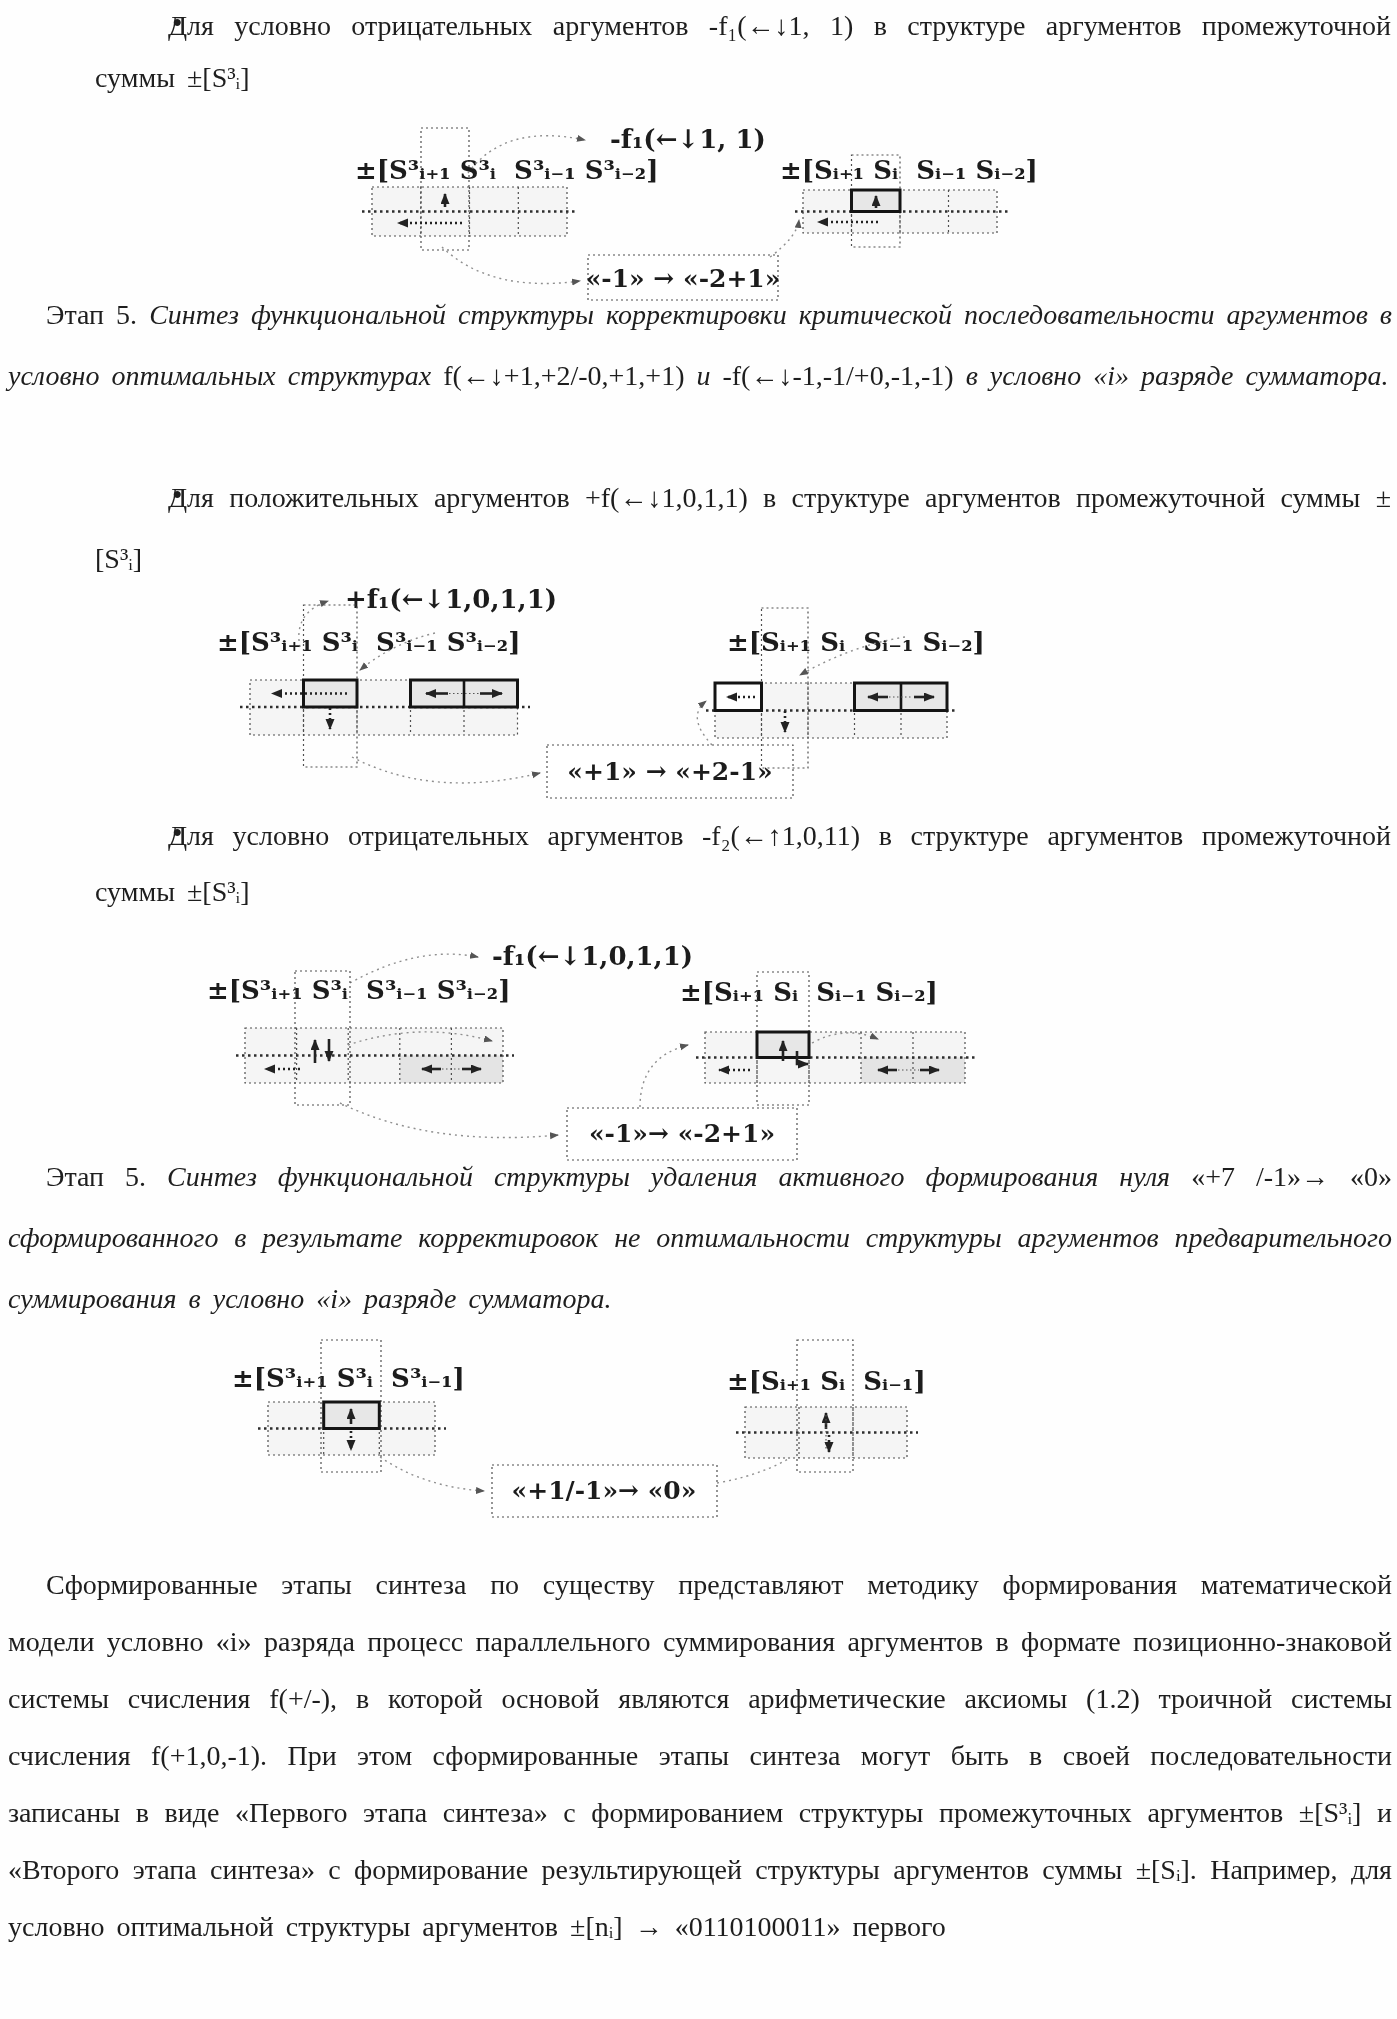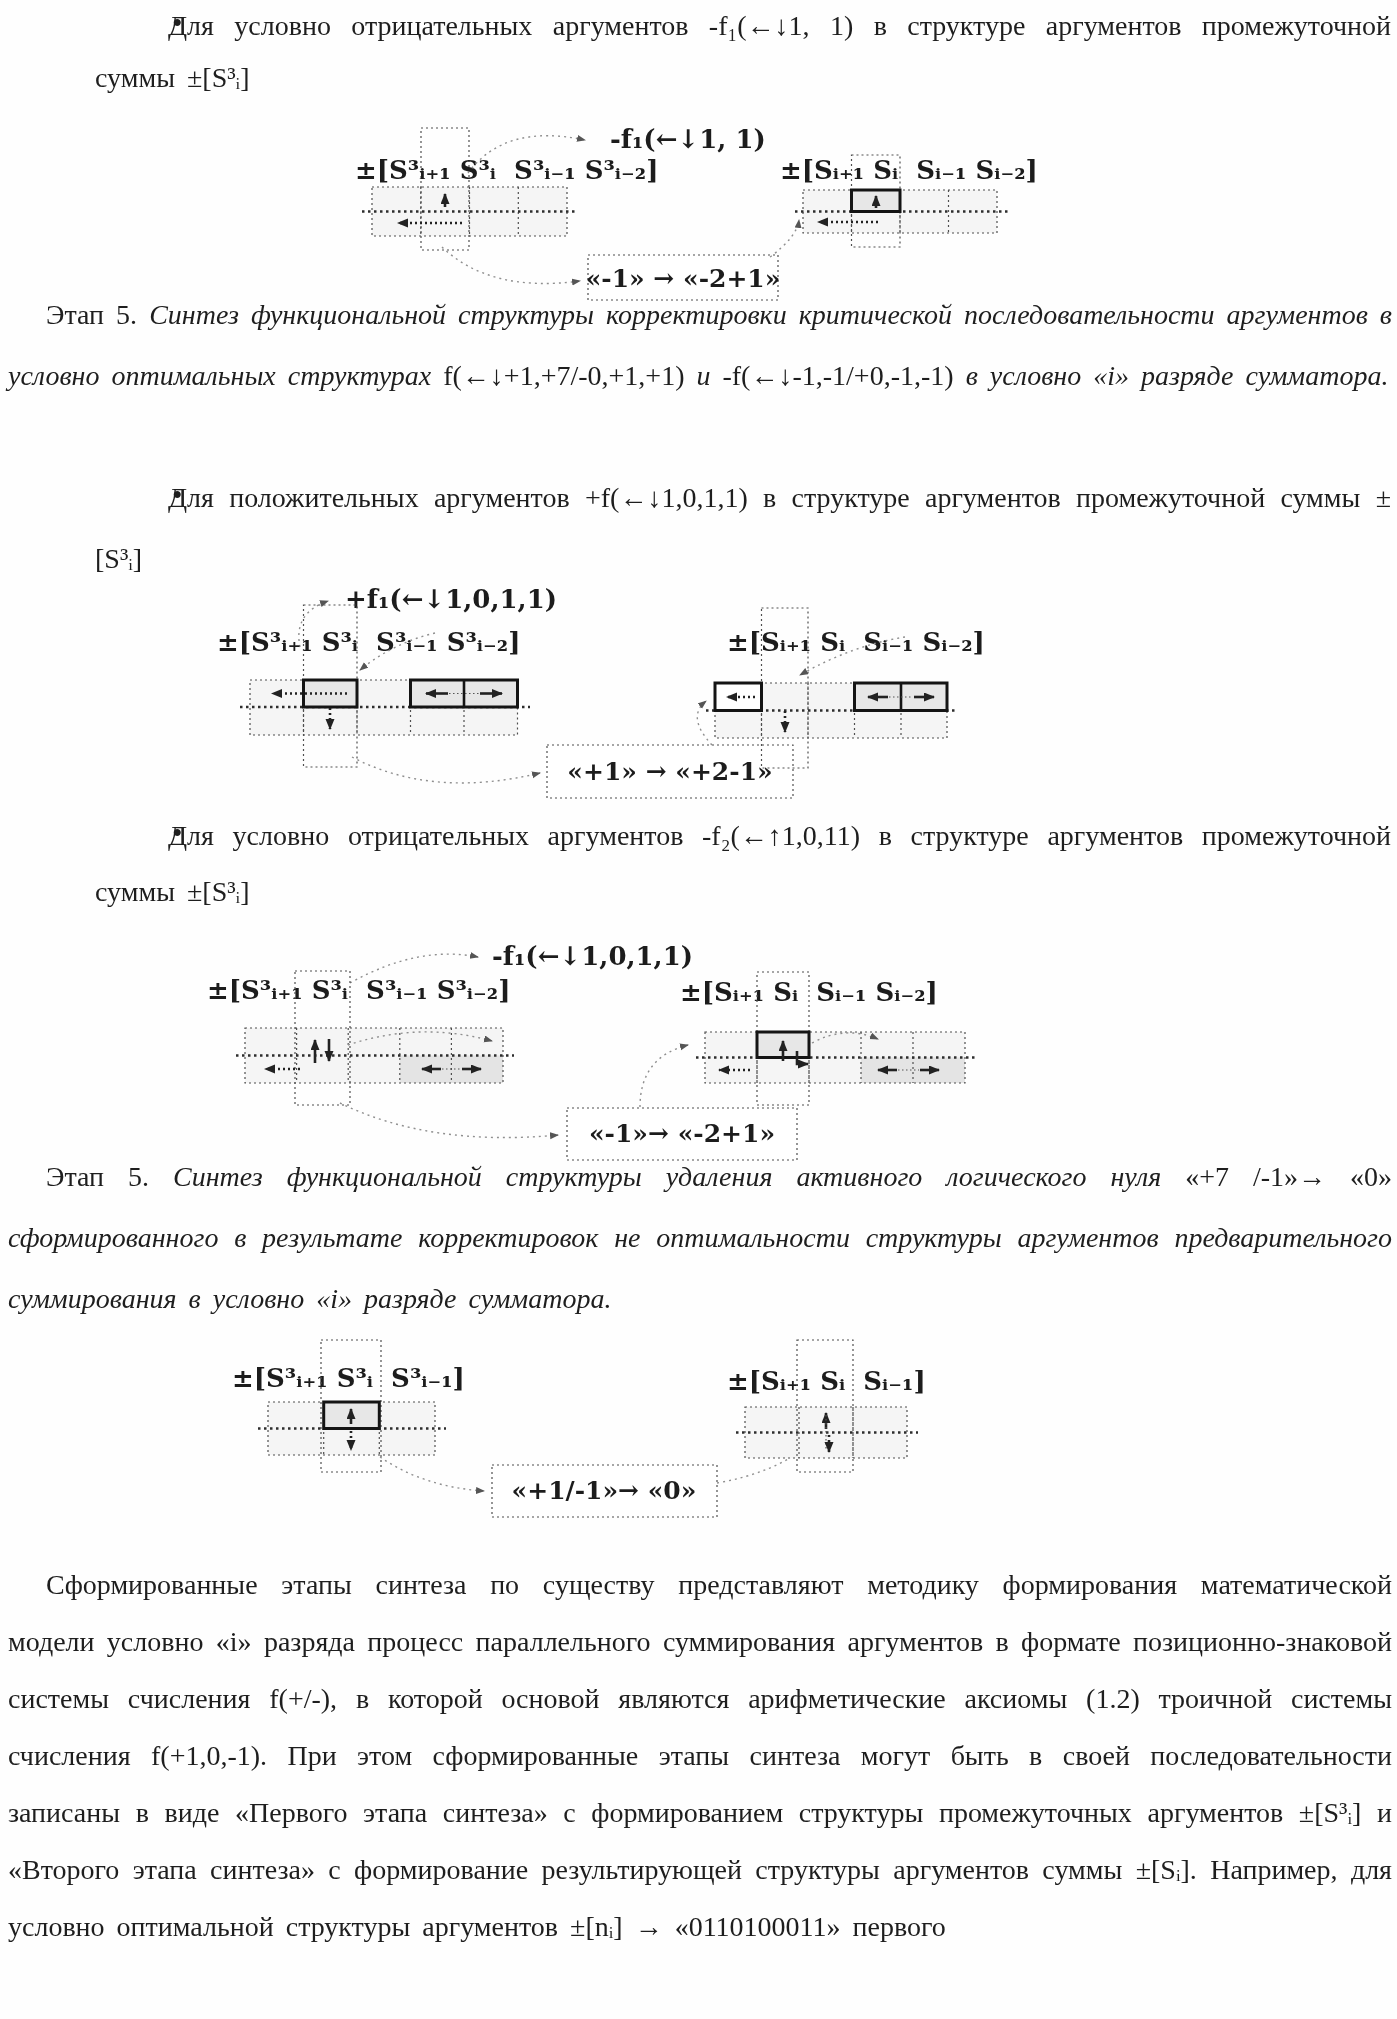--- a/index.html
+++ b/index.html
@@ -89,21 +89,21 @@
       <rect class="dashf" x="588" y="160" width="190" height="45"></rect>
       <text class="rule" x="683" y="192">«-1» → «-2+1»</text>
     </g>
     <path class="link" d="M 442,152 Q 490,198 580,186"></path>
     <path class="link" d="M 770,162 Q 797,142 799,125"></path>
   </svg>
 
   <div class="para" style="top:284px;left:8px;width:1384px;line-height:61px;text-indent:38px;">
     <b>Этап 5.</b>
     <i>Синтез функциональной структуры  корректировки критической последовательности аргументов в условно оптимальных  структурах</i>
-    <span>f(←↓+1,+7/-0,+1,+1)</span>
+    <span>f(←↓+1,+2/-0,+1,+1)</span>
     <i>и</i>
     <span>-f(←↓-1,-1/+0,-1,-1)</span>
     <i>в условно «i» разряде сумматора.</i>
   </div>
 
   <div class="para" style="top:467px;left:95px;width:1296px;line-height:61px;text-indent:73px;">
     <span class="marker">•</span>
     <span>Для положительных аргументов +f(←↓1,0,1,1) в структуре аргументов промежуточной суммы ±[S³ᵢ]</span>
   </div>
 
@@ -214,21 +214,21 @@
       <line class="arrd" x1="750" y1="135" x2="719" y2="135"></line>
       <line class="arr" x1="897" y1="135" x2="878" y2="135"></line>
       <line class="arr" x1="920" y1="135" x2="939" y2="135"></line>
       <line class="tie" x1="898" y1="135" x2="919" y2="135"></line>
       <path class="link" d="M 812,108 Q 845,90 878,104"></path>
     </g>
   </svg>
 
   <div class="para" style="top:1146px;left:8px;width:1384px;line-height:61px;text-indent:38px;">
     <b>Этап 5.</b>
-    <i>Синтез функциональной структуры  удаления активного логического нуля</i>
+    <i>Синтез функциональной структуры  удаления активного формирования нуля</i>
     <span>«+7 /-1»→ «0»</span>
     <i>сформированного в результате корректировок не оптимальности структуры аргументов предварительного суммирования в условно  «i» разряде сумматора.</i>
   </div>
 
   <svg class="dg" style="top:1335px" width="1397" height="200" viewBox="0 0 1397 200">
     <text class="hdr" x="232" y="52">±[S³ᵢ₊₁ S³ᵢ  S³ᵢ₋₁]</text>
     <g>
       <rect class="rowbg" x="268" y="67" width="167" height="53"></rect>
       <rect class="dash" x="321" y="5" width="60" height="132"></rect>
       <rect class="dash" x="268" y="67" width="167" height="53"></rect>

